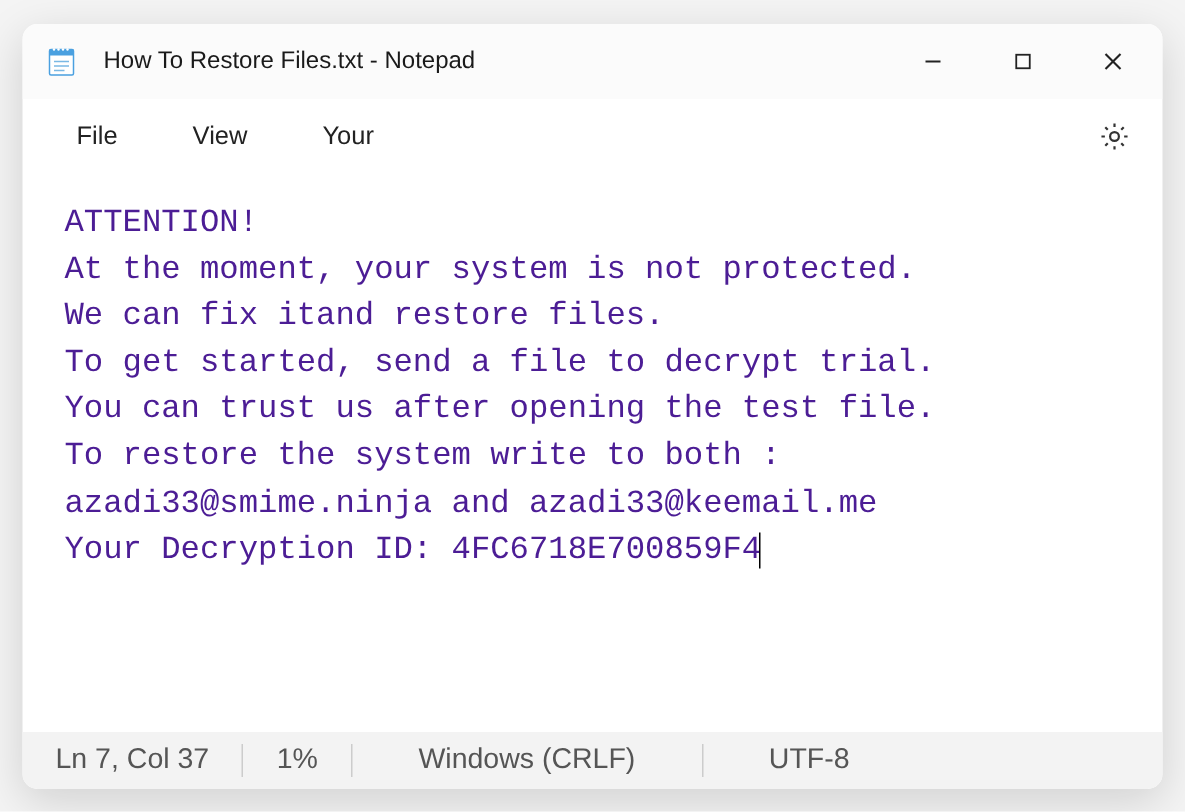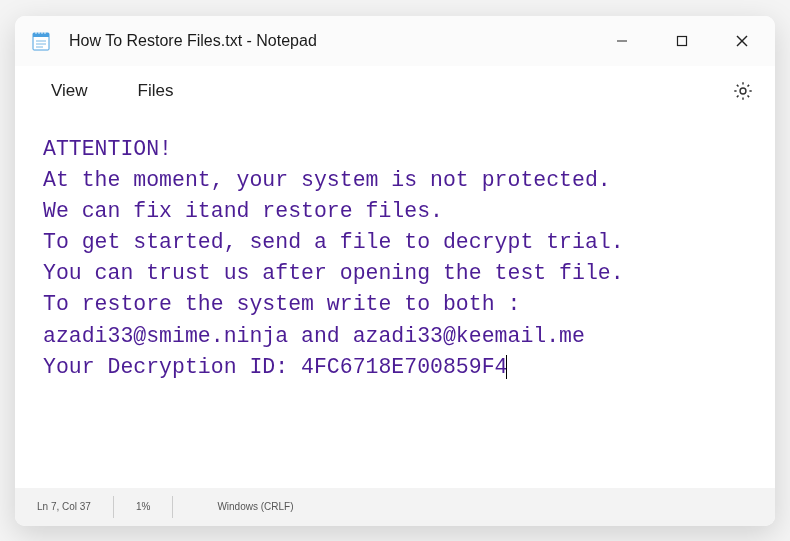--- a/index.html
+++ b/index.html
@@ -120,21 +120,21 @@
       height: 24px;
       background: #000;
       vertical-align: text-bottom;
       margin-left: -1px;
     }
     .statusbar {
       height: 38px;
       background: #f3f3f3;
       display: flex;
       align-items: center;
-      font-size: 10px;
+      font-size: 19px;
       color: #555;
       padding: 0 8px;
     }
     .status-cell {
       padding: 0 22px;
       height: 22px;
       display: flex;
       align-items: center;
       border-right: 1px solid #ccc;
     }
@@ -180,22 +180,23 @@
       <div class="win-btn close">
         <svg width="14" height="14" viewBox="0 0 14 14">
             <line x1="2" y1="2" x2="12" y2="12" stroke="currentColor" stroke-width="1.4"></line>
             <line x1="12" y1="2" x2="2" y2="12" stroke="currentColor" stroke-width="1.4"></line>
           </svg>
       </div>
     </div>
   </div>
 
   <div class="menubar">
+    <div class="menu-item">File</div>
     <div class="menu-item">View</div>
-    <div class="menu-item">Files</div>
+    <div class="menu-item">Your</div>
     <div class="menu-spacer"></div>
     <div class="settings-btn">
       <svg width="22" height="22" viewBox="0 0 24 24" fill="none" stroke="#333" stroke-width="1.6">
         <circle cx="12" cy="12" r="3.2"></circle>
         <path d="M12 2.5v2.5M12 19v2.5M21.5 12h-2.5M5 12H2.5M18.7 5.3l-1.8 1.8M7.1 16.9l-1.8 1.8M18.7 18.7l-1.8-1.8M7.1 7.1L5.3 5.3"></path>
       </svg>
     </div>
   </div>
 
   <div class="content"><span>ATTENTION!
@@ -203,15 +204,16 @@
 We can fix itand restore files.
 To get started, send a file to decrypt trial.
 You can trust us after opening the test file.
 To restore the system write to both : azadi33@smime.ninja and azadi33@keemail.me
 Your Decryption ID: 4FC6718E700859F4</span><span class="cursor-caret"></span></div>
 
   <div class="statusbar">
     <div class="status-cell">Ln 7, Col 37</div>
     <div class="status-cell">1%</div>
     <div class="status-cell wide">Windows (CRLF)</div>
+    <div class="status-cell wide">UTF-8</div>
   </div>
 
 </div>
 
 </body></html>

